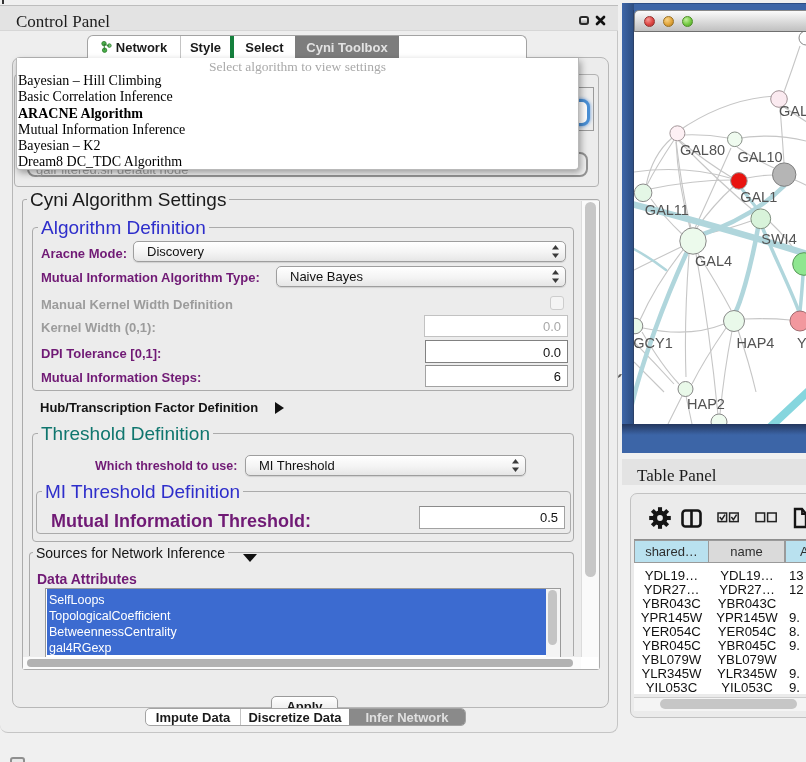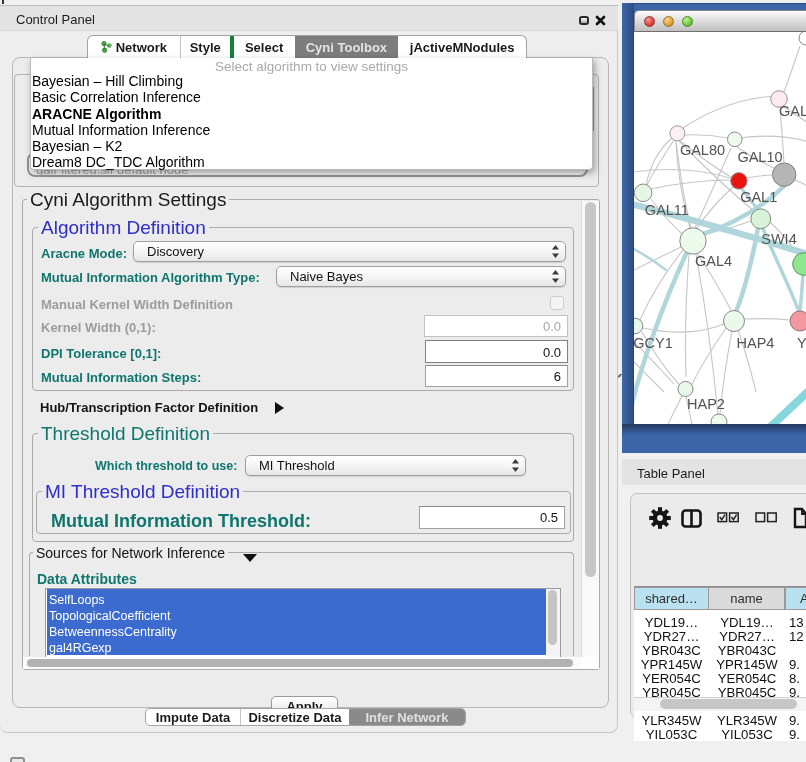--- a/index.html
+++ b/index.html
@@ -1,19 +1,19 @@
 <!DOCTYPE html>
 <html><head>
 <meta charset="utf-8">
 <style>
 * { margin:0; padding:0; box-sizing:border-box; }
 html,body { width:806px; height:762px; background:#f0f0f0; font-family:"Liberation Sans",sans-serif; position:relative; overflow:hidden; }
 .abs { position:absolute; }
-.b13 { font-size:13px; font-weight:bold; color:#0f766e; }
-.n13 { font-size:13px; color:#1a1a1a; }
+.b13 { font-size:13px; font-weight:bold; color:#701a75; }
+.n13 { font-size:17px; color:#1a1a1a;font-family:Liberation Serif, serif; }
 .grp { position:absolute; border:1px solid #ababab; border-radius:4px; }
 .grplab { position:absolute; background:#ececec; padding:0 3px; font-size:19px; line-height:14px; }
 .field { position:absolute; background:#fff; border:1px solid #a2a2a2; border-top-color:#8b8b8b; font-size:13px; text-align:right; padding:3px 6px 0 0; color:#111; }
 .combo { position:absolute; background:linear-gradient(#ffffff,#f4f4f4 55%,#e6e6e6); border:1px solid #9e9e9e; border-radius:5px; font-size:13px; color:#111; box-shadow:0 1px 1px rgba(0,0,0,0.12); }
 .combo .ctext { position:absolute; left:13px; top:2px; }
 .combo svg { position:absolute; right:5px; top:2px; }
 </style>
 </head>
 <body>
 
@@ -33,21 +33,20 @@
 <div class="abs" style="left:87px; top:35px; height:23px; width:440px; background:#ffffff; border:1px solid #a3a3a3; border-bottom:none; border-radius:6px 6px 0 0; display:flex; font-size:13px; font-weight:bold; color:#1a1a1a;">
   <div style="width:93px; display:flex; align-items:center; justify-content:center; border-right:1px solid #c4c4c4;"><svg width="11" height="12" style="margin-right:4px">
         <circle cx="3" cy="2.6" r="2.2" fill="#4aaf4a" stroke="#2c7a2c" stroke-width="0.8"></circle>
         <circle cx="8.4" cy="4.6" r="1.8" fill="#6ec96e" stroke="#2c7a2c" stroke-width="0.8"></circle>
         <circle cx="3.6" cy="9.2" r="2.2" fill="#4aaf4a" stroke="#2c7a2c" stroke-width="0.8"></circle>
         <path d="M3 3 L8 5 M3.4 9 L3.2 3" stroke="#2c7a2c" stroke-width="0.9" fill="none"></path>
       </svg>Network</div>
   <div style="width:53px; display:flex; align-items:center; justify-content:center; border-right:4px solid #15803d;">Style</div>
   <div style="width:61px; display:flex; align-items:center; justify-content:center;">Select</div>
   <div style="width:104px; display:flex; align-items:center; justify-content:center; background:#7d7d7d; color:#e3e3e3; font-weight:bold;">Cyni Toolbox</div>
-  <div style="width:128px; display:flex; align-items:center; justify-content:center; border-radius:0 6px 0 0;">jActiveMNodules</div>
 </div>
 
 <div class="grp" style="left:14px; top:74px; width:585px; height:113px; border-color:#b2b2b2;"></div>
 <div class="abs" style="left:560px; top:87px; width:34px; height:44px; border:1px solid #9a9a9a; background:#ececec;"></div>
 <div class="abs" style="left:480px; top:99px; width:110px; height:27px; background:#fff; border:3px solid #4a8fd4; border-radius:8px; box-shadow:0 0 3px 1px rgba(90,150,220,0.6);"></div>
 <div class="abs" style="left:27px; top:152px; width:561px; height:25px; background:#f2f2f2; border:2px solid #949494; border-radius:8px;"></div>
 <div class="abs" style="left:36px; top:162px; font-size:13px; color:#a3a3a3;">galFiltered.sif default node</div>
 
 <div class="grp" style="left:22px; top:199px; width:578px; height:471px; border-radius:3px;"></div>
 <div class="grplab" style="left:27px; top:193px; color:#1a1a1a;">Cyni Algorithm Settings</div>
@@ -134,21 +133,21 @@
 </div>
 
 <div class="abs" style="left:271px; top:696px; width:67px; height:22px; background:linear-gradient(#ffffff,#f0f0f0 55%,#e2e2e2); border:1px solid #9a9a9a; border-radius:5px; font-size:13px; font-weight:bold; text-align:center; line-height:20px; color:#1a1a1a; box-shadow:0 1px 1px rgba(0,0,0,0.15);">Apply</div>
 
 <div class="abs" style="left:145px; top:708px; height:18px; display:flex; background:#fff; border:1px solid #a3a3a3; border-radius:5px; font-size:13px; font-weight:bold; color:#1a1a1a; overflow:hidden;">
   <div style="width:95px; display:flex; align-items:center; justify-content:center; border-right:1px solid #c4c4c4;">Impute Data</div>
   <div style="width:108px; display:flex; align-items:center; justify-content:center;">Discretize Data</div>
   <div style="width:116px; display:flex; align-items:center; justify-content:center; background:#8a8a8a; color:#e0e0e0;">Infer Network</div>
 </div>
 
-<div class="abs" style="left:30px; top:58px; width:563px; height:112px; background:#ffffff; border:1px solid #b9b9b9; border-top:none; border-radius:0 0 4px 4px; box-shadow:2px 3px 7px rgba(0,0,0,0.35); font-size:14px;">
+<div class="abs" style="left:16px; top:58px; width:563px; height:112px; background:#ffffff; border:1px solid #b9b9b9; border-top:none; border-radius:0 0 4px 4px; box-shadow:2px 3px 7px rgba(0,0,0,0.35); font-size:14px;font-family:Liberation Serif, serif;">
   <div style="text-align:center; color:#a9a9a9; padding-top:1px; height:15px; font-size:13.5px;">Select algorithm to view settings</div>
   <div style="padding-left:1px; line-height:16.3px; color:#000;">
     <div>Bayesian – Hill Climbing</div>
     <div>Basic Correlation Inference</div>
     <div style="font-weight:bold;">ARACNE Algorithm</div>
     <div>Mutual Information Inference</div>
     <div>Bayesian – K2</div>
     <div>Dream8 DC_TDC Algorithm</div>
   </div>
 </div>
@@ -281,21 +280,21 @@
 </svg>
 <svg class="abs" style="left:755px; top:512px;" width="23" height="11" viewBox="0 0 23 11">
   <rect x="1" y="1" width="8.6" height="8.6" fill="none" stroke="#222" stroke-width="1.5"></rect>
   <rect x="12.6" y="1" width="8.6" height="8.6" fill="none" stroke="#222" stroke-width="1.5"></rect>
 </svg>
 <svg class="abs" style="left:793px; top:507px;" width="14" height="22" viewBox="0 0 14 22">
   <path d="M2 2 L9 2 L13 7 L13 20 L2 20 Z" fill="none" stroke="#151515" stroke-width="2.4"></path>
   <path d="M9 2 L9 7 L13 7" fill="none" stroke="#151515" stroke-width="1.8"></path>
 </svg>
 
-<div class="abs" style="left:634px; top:539px; width:172px; height:155px; overflow:hidden; background:#fff; border-top:1px solid #8e8e8e;margin-top:47px;">
+<div class="abs" style="left:634px; top:539px; width:172px; height:155px; overflow:hidden; background:#fff; border-top:1px solid #8e8e8e;">
   <div style="position:absolute; left:0; top:0; width:260px; height:23px; font-size:13px; color:#2e2e2e;">
     <div style="position:absolute; left:0; top:0; width:75px; height:23px; background:#b9e1ef; border:1px solid #9a9a9a; text-align:center; line-height:22px;">shared…</div>
     <div style="position:absolute; left:75px; top:0; width:76px; height:23px; background:#dadada; border:1px solid #9a9a9a; border-left:none; text-align:center; line-height:22px;">name</div>
     <div style="position:absolute; left:151px; top:0; width:80px; height:23px; background:#b9e1ef; border:1px solid #9a9a9a; border-left:1px solid #9a9a9a; padding-left:14px; line-height:22px;">A</div>
   </div>
   <div id="rows" style="position:absolute; left:0; top:28px; width:260px; font-size:13.2px; color:#111;">
       <div style="position:absolute; top:0px; left:0; width:75px; text-align:center;">YDL19…</div>
       <div style="position:absolute; top:0px; left:75px; width:76px; text-align:center;">YDL19…</div>
       <div style="position:absolute; top:0px; left:155px; width:70px;">13</div>
       <div style="position:absolute; top:14.05px; left:0; width:75px; text-align:center;">YDR27…</div>

